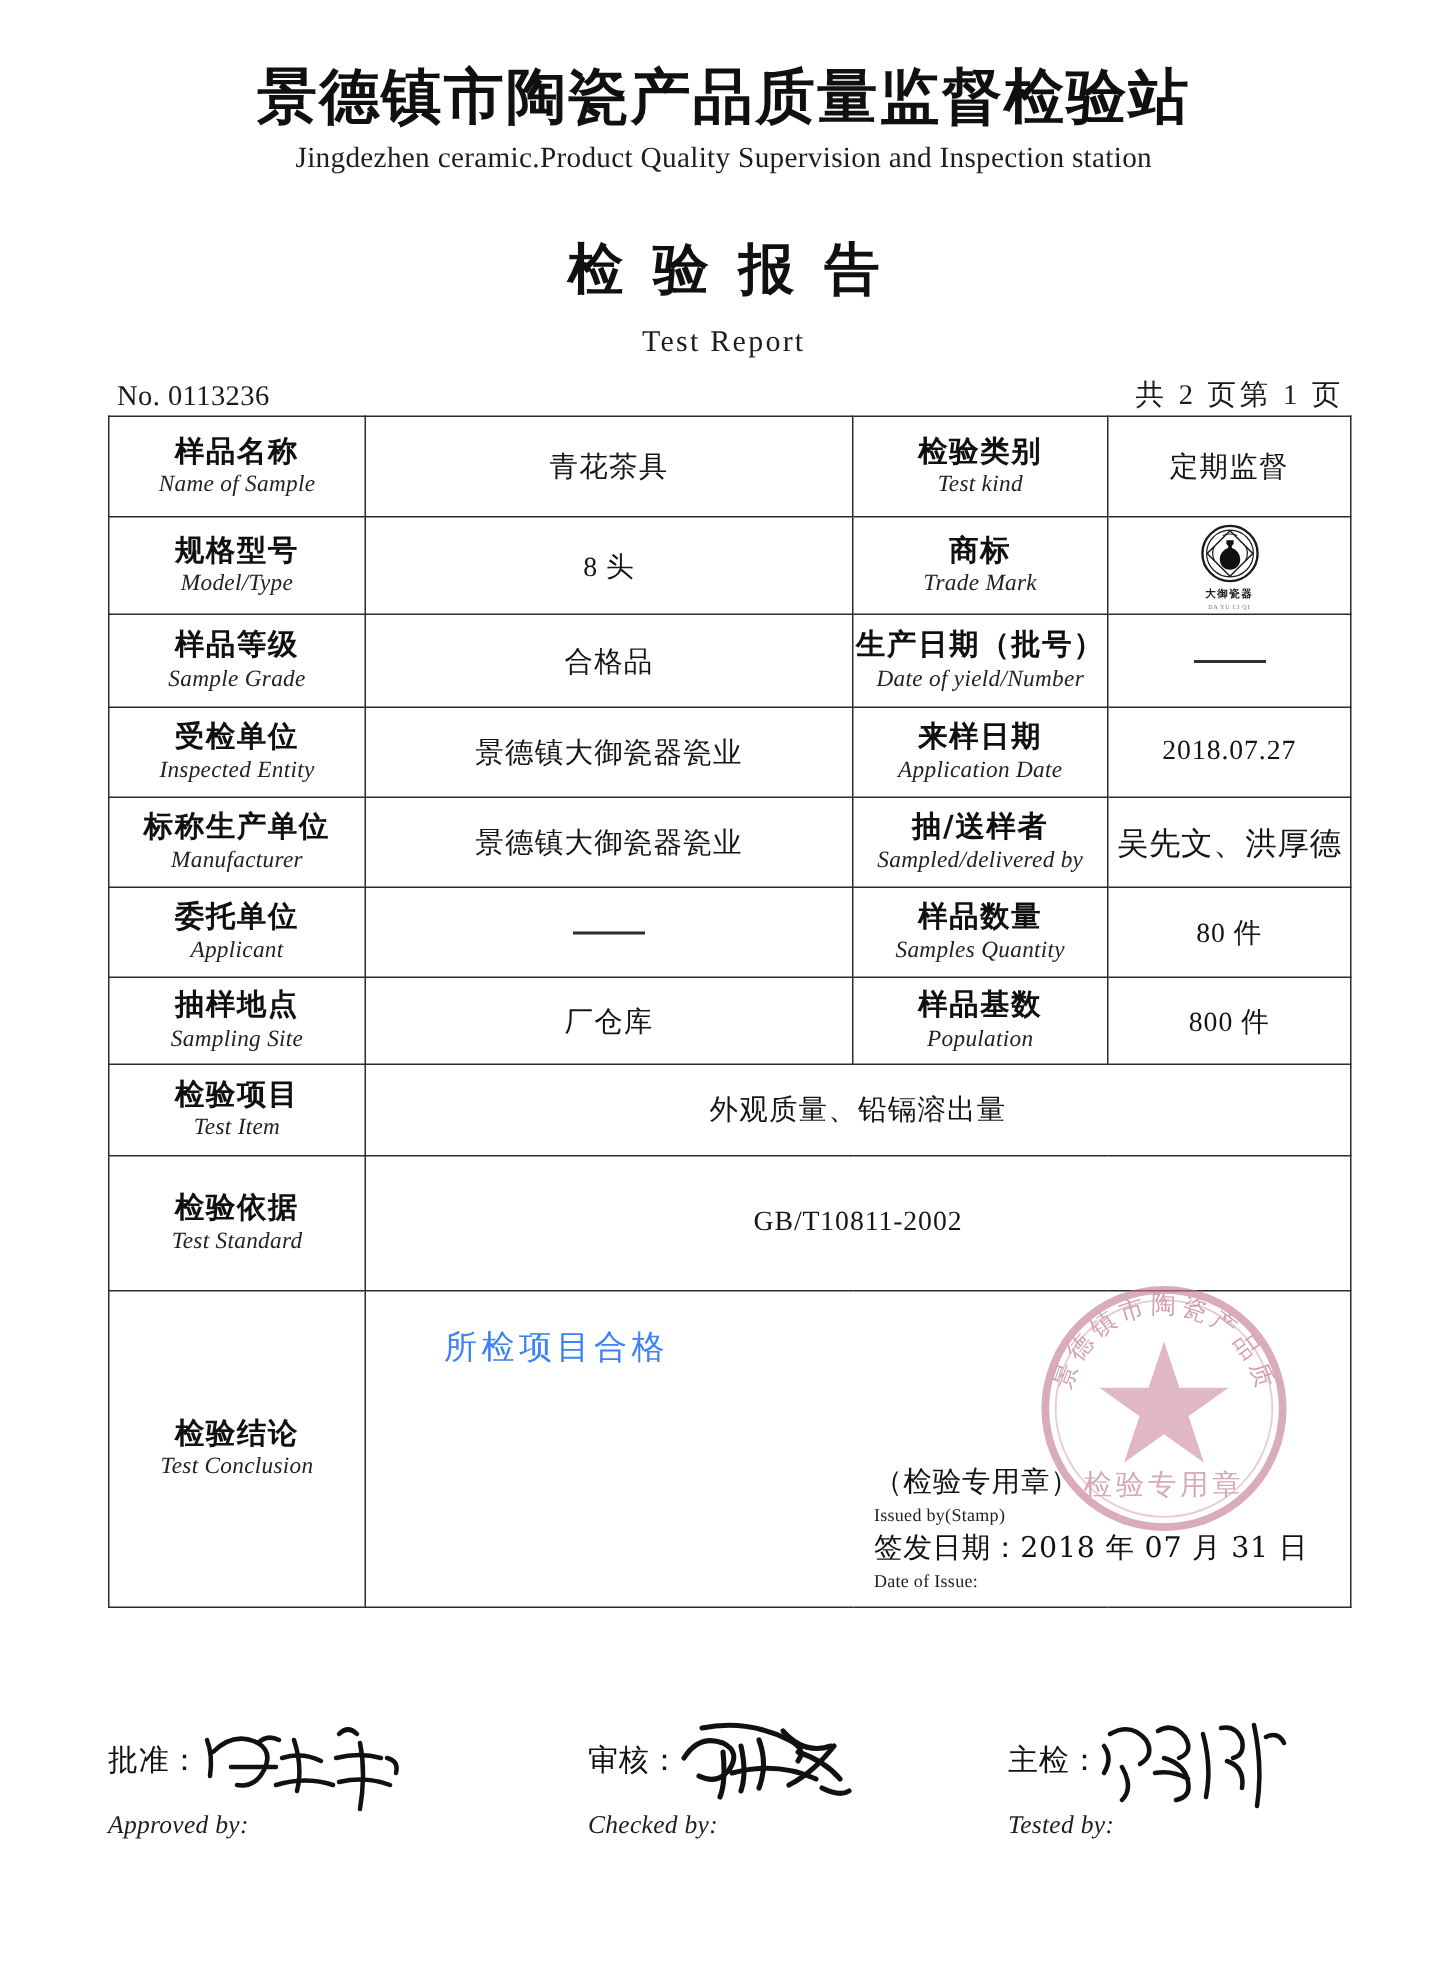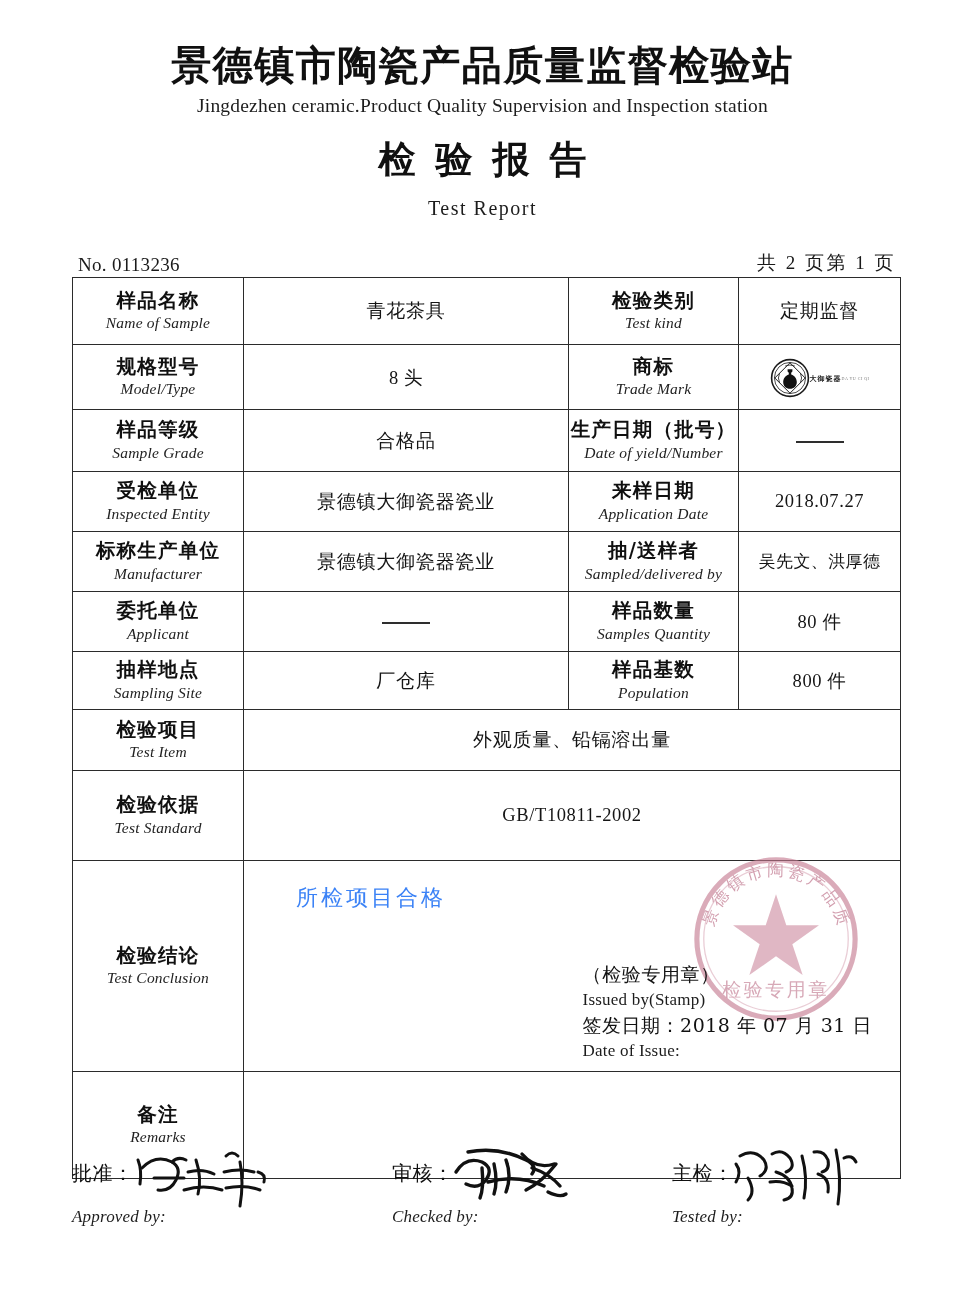--- a/index.html
+++ b/index.html
@@ -37,21 +37,21 @@
     font-size: 19.5px;
     letter-spacing: 0.2px;
     margin-top: 7px;
     color: #1d1d1d;
   }
   .report-title-cn {
     font-family: "DejaVu Serif", "Liberation Serif", serif;
     font-size: 37px;
     font-weight: bold;
     letter-spacing: 20px;
-    margin-top: 18px;
+    margin-top: 38px;
     text-indent: 20px;
     color: #101010;
   }
   .report-title-en {
     font-family: "Liberation Serif", "DejaVu Serif", serif;
     font-size: 20px;
     letter-spacing: 1.5px;
     margin-top: 12px;
     color: #1d1d1d;
   }
@@ -107,39 +107,39 @@
     margin-top: 2px;
     color: #222;
   }
   .val {
     font-family: "DejaVu Serif", "Liberation Serif", serif;
     font-size: 19px;
     letter-spacing: 0.8px;
     padding: 6px 4px;
     color: #151515;
   }
-  .val.small { font-size: 17px; letter-spacing: 0.4px; }
+  .val.small { font-size: 21px; letter-spacing: 0.4px; }
   .val.num {
     font-family: "Liberation Serif", "DejaVu Serif", serif;
     font-size: 18.5px;
     letter-spacing: 0.6px;
     text-align: center;
   }
   .dash-mark {
     display: inline-block;
     width: 48px;
     height: 0;
     border-top: 2px solid #2e2e2e;
     vertical-align: middle;
   }
 
   
   .tm-wrap {
     display: flex;
-    flex-direction: row;
+    flex-direction: column;
     align-items: center;
     justify-content: center;
     padding: 3px 0 2px;
   }
   .tm-cap {
     font-family: "DejaVu Serif", "Liberation Serif", serif;
     font-size: 7px;
     letter-spacing: 1px;
     margin-top: 2px;
     color: #1c1c1c;
@@ -174,21 +174,21 @@
     margin-left: 36px;
   }
   .stamp-line-cn {
     font-family: "DejaVu Serif", "Liberation Serif", serif;
     font-size: 19px;
     letter-spacing: 0.6px;
     color: #141414;
   }
   .stamp-line-en {
     font-family: "Liberation Serif", "DejaVu Serif", serif;
-    font-size: 17px;
+    font-size: 12px;
     letter-spacing: 0.2px;
     color: #1c1c1c;
   }
   .stamp-date {
     font-family: "DejaVu Serif", "Liberation Serif", serif;
     font-size: 19px;
     letter-spacing: 0.5px;
     color: #111;
   }
 
@@ -414,27 +414,20 @@
 
         <div class="stamp-block">
           <div class="stamp-line-cn">（检验专用章）</div>
           <div class="stamp-line-en">Issued by(Stamp)</div>
           <div class="stamp-date">签发日期：2018 年 07 月 31 日</div>
           <div class="stamp-line-en">Date of Issue:</div>
         </div>
       </td>
     </tr>
 
-    <tr>
-      <td class="lbl remarks-cell">
-        <span class="cn">备注</span>
-        <span class="en">Remarks</span>
-      </td>
-      <td class="val remarks-cell" colspan="3"></td>
-    </tr>
 
   </tbody>
 </table>
 
 <div class="sign-row">
 
   <div class="sign-item b">
     <div class="sign-cn">审核：</div>
     <div class="sign-en">Checked by:</div>
     <svg class="sig-ink" viewBox="0 0 180 78">

